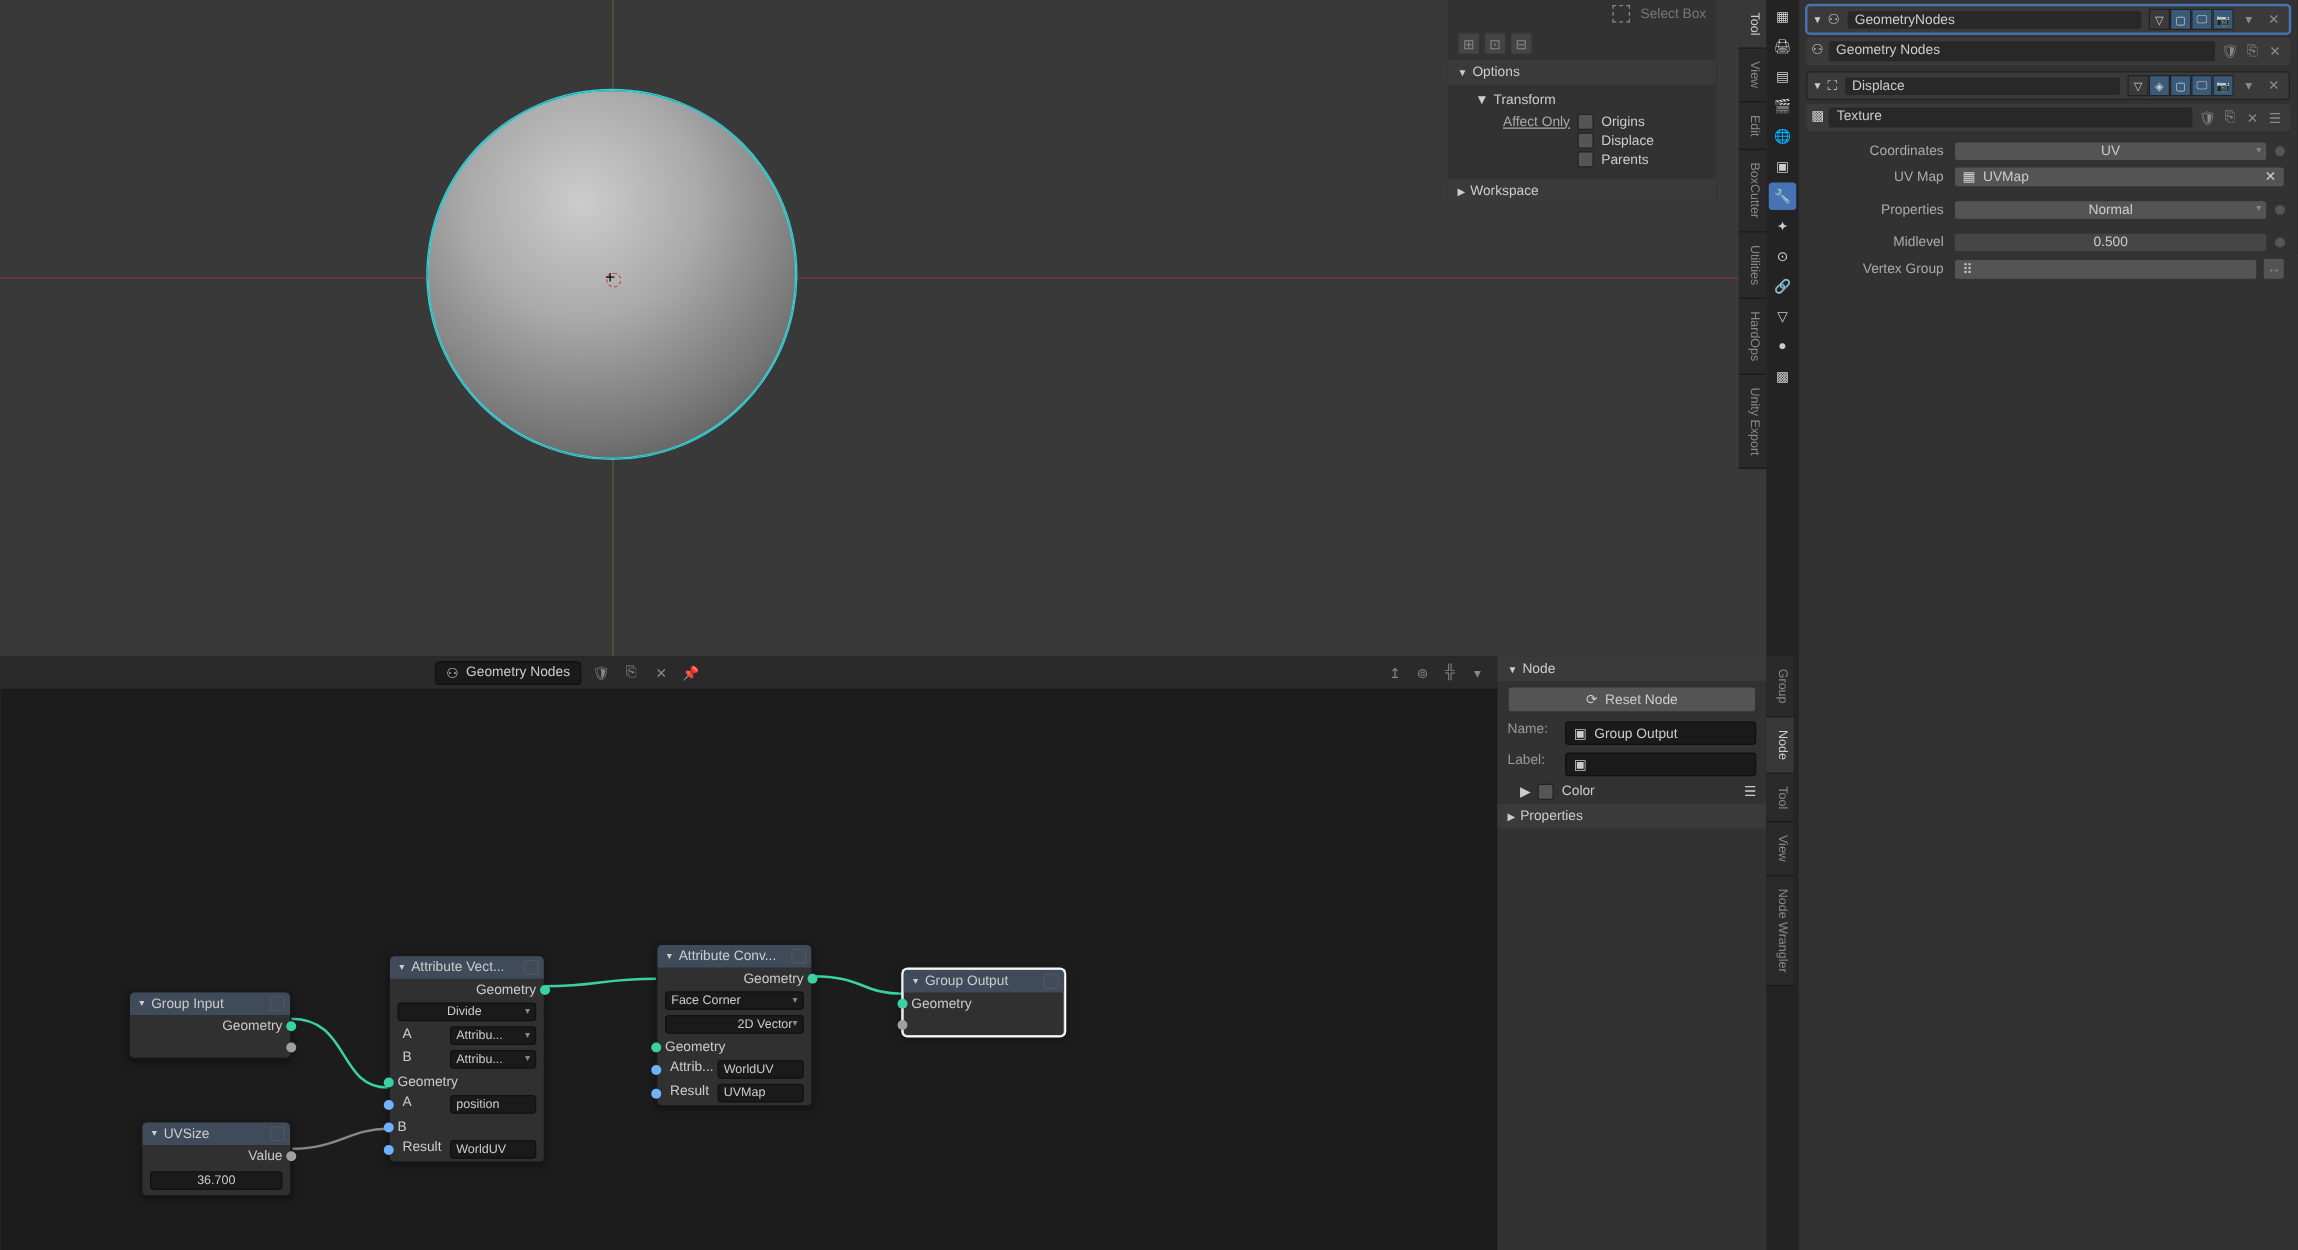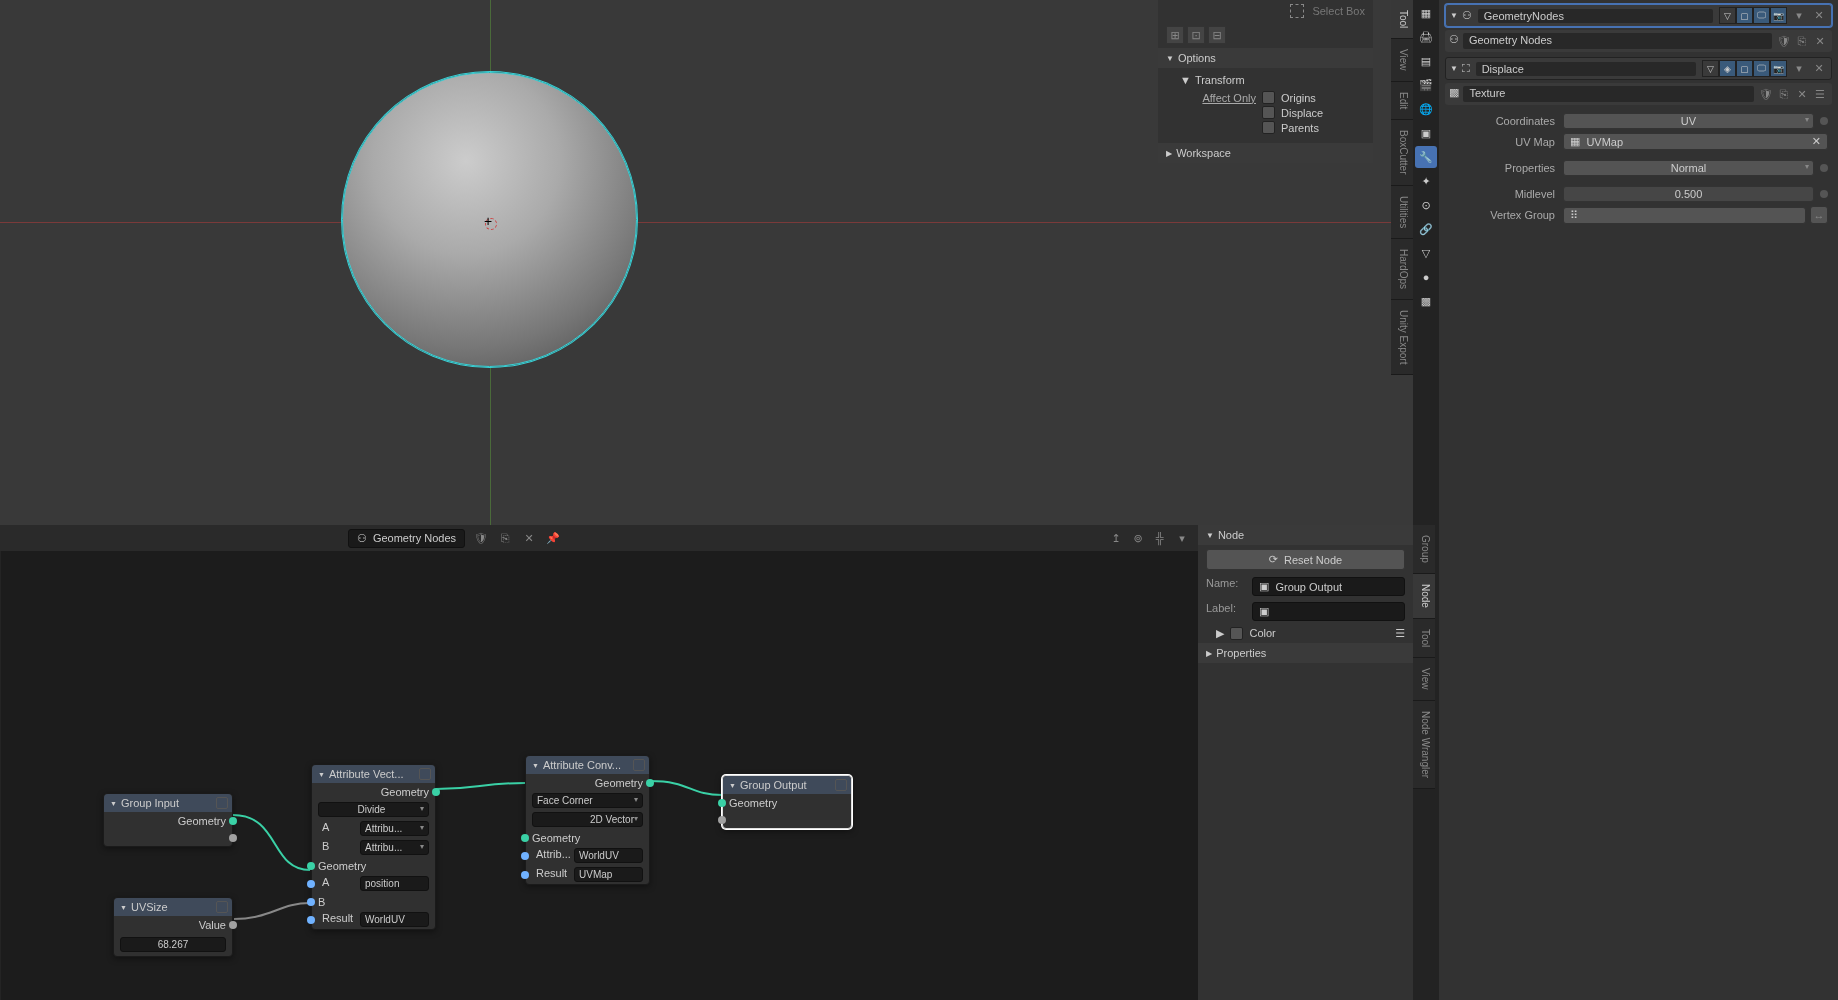--- a/index.html
+++ b/index.html
@@ -190,21 +190,21 @@
     <div class="node-title">
               <span class="tri">▼</span>
               <span>UVSize</span>
               <span class="pin"></span>
             </div>
     <div class="node-row right">
               <span>Value</span>
               <span class="socket out val"></span>
             </div>
     <div class="node-row" style="padding:4px 6px;">
-              <div class="field">68.267</div>
+              <div class="field">36.700</div>
             </div>
   </div>
 
   <div class="node" style="left:311px; top:239px; width:125px;">
     <div class="node-title">
               <span class="tri">▼</span>
               <span>Attribute Vect...</span>
               <span class="pin"></span>
             </div>
     <div class="node-row right">

